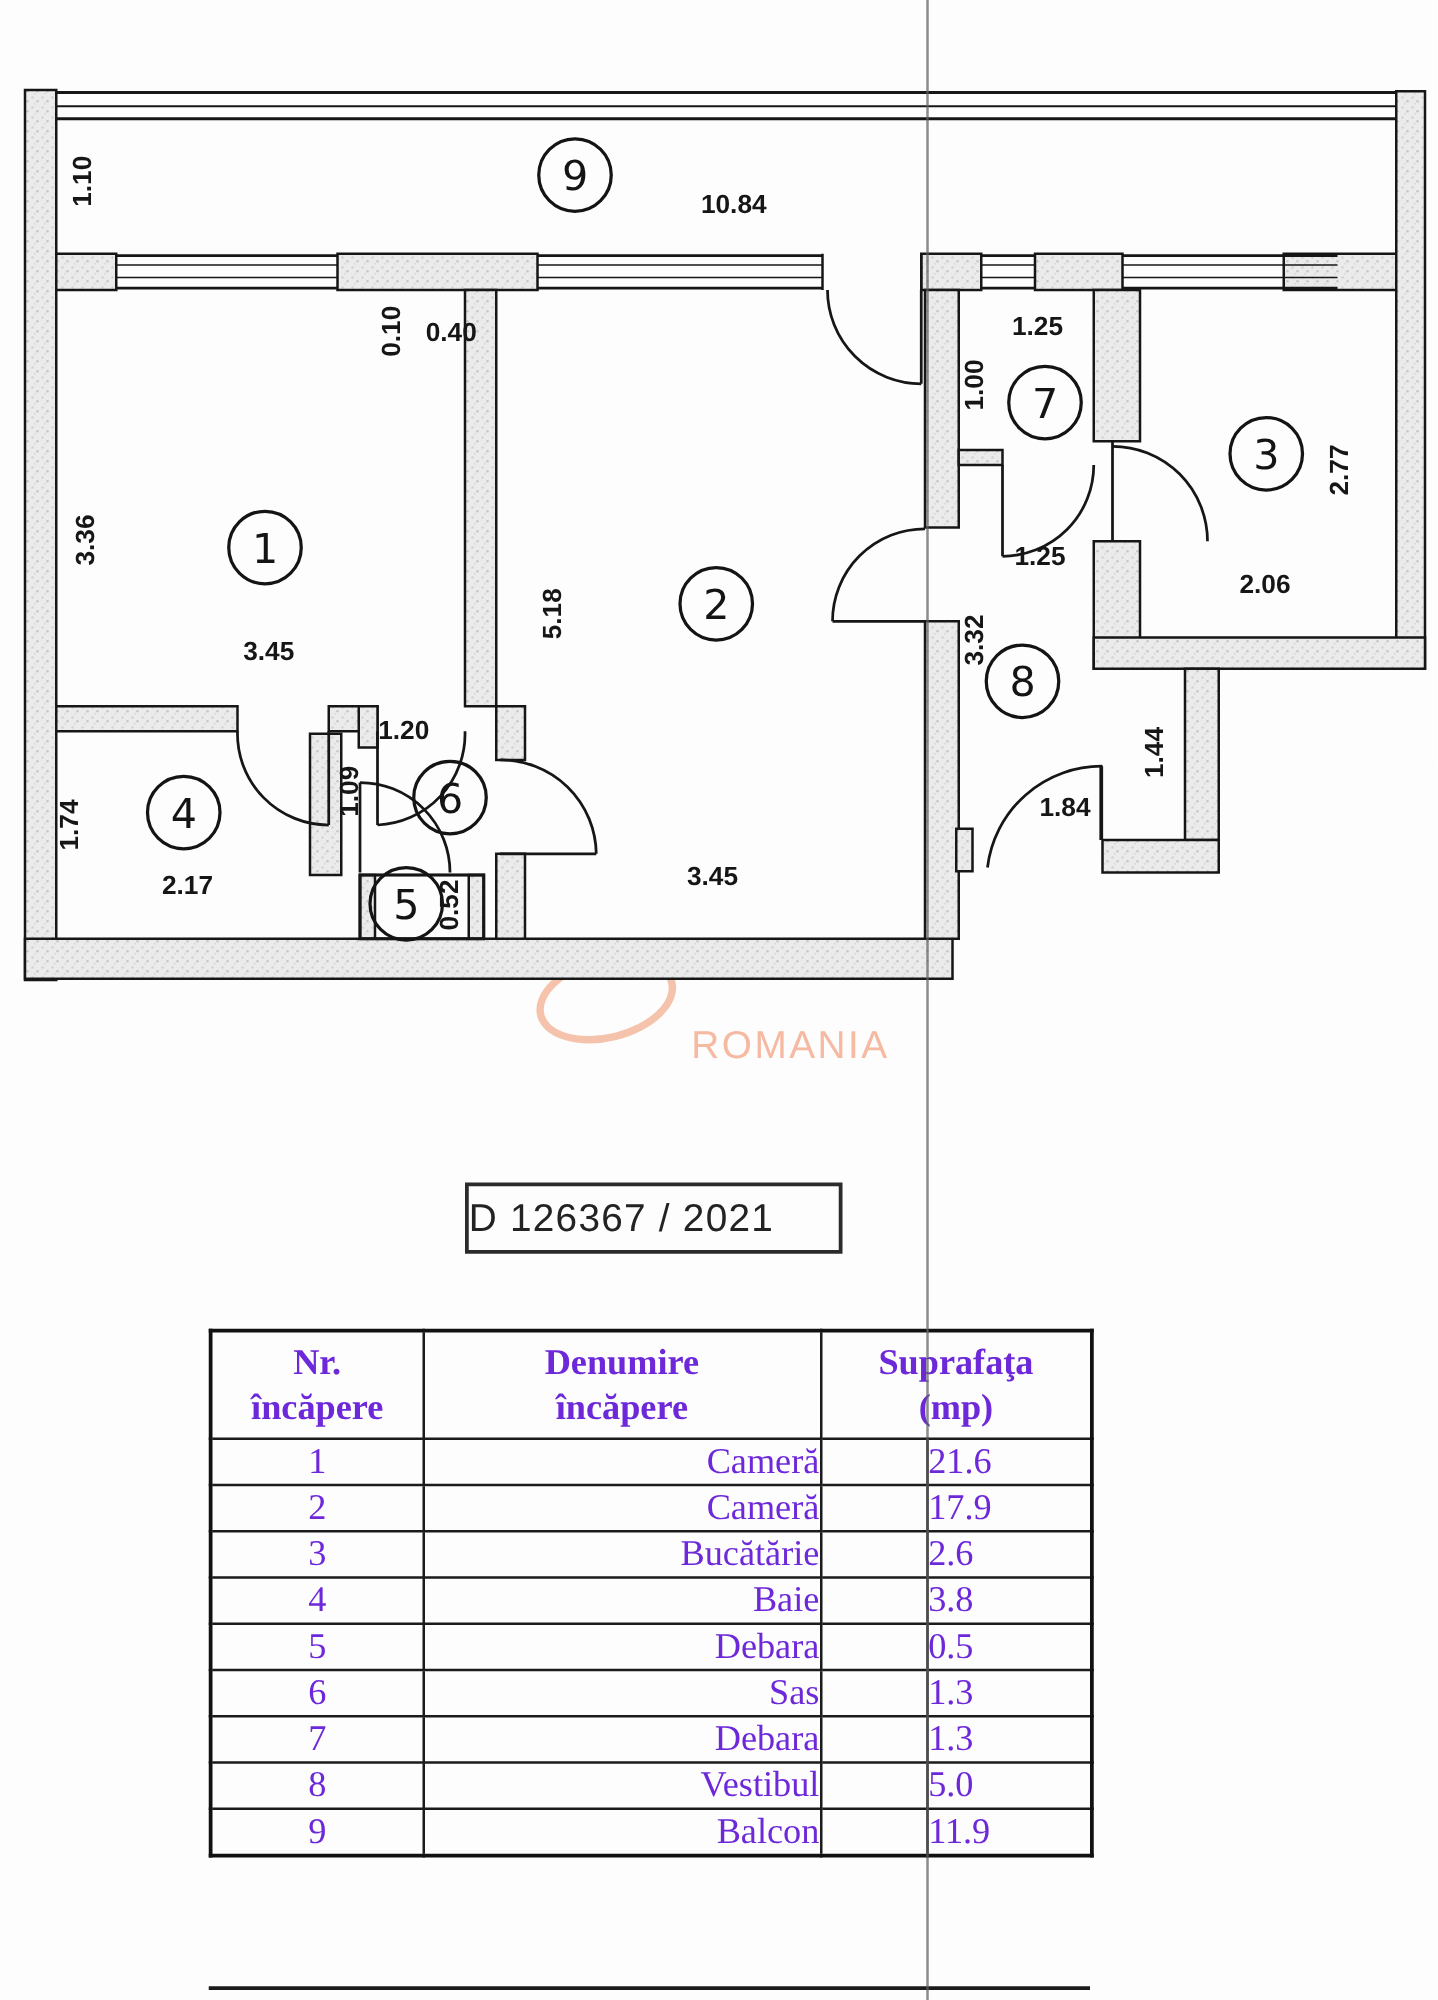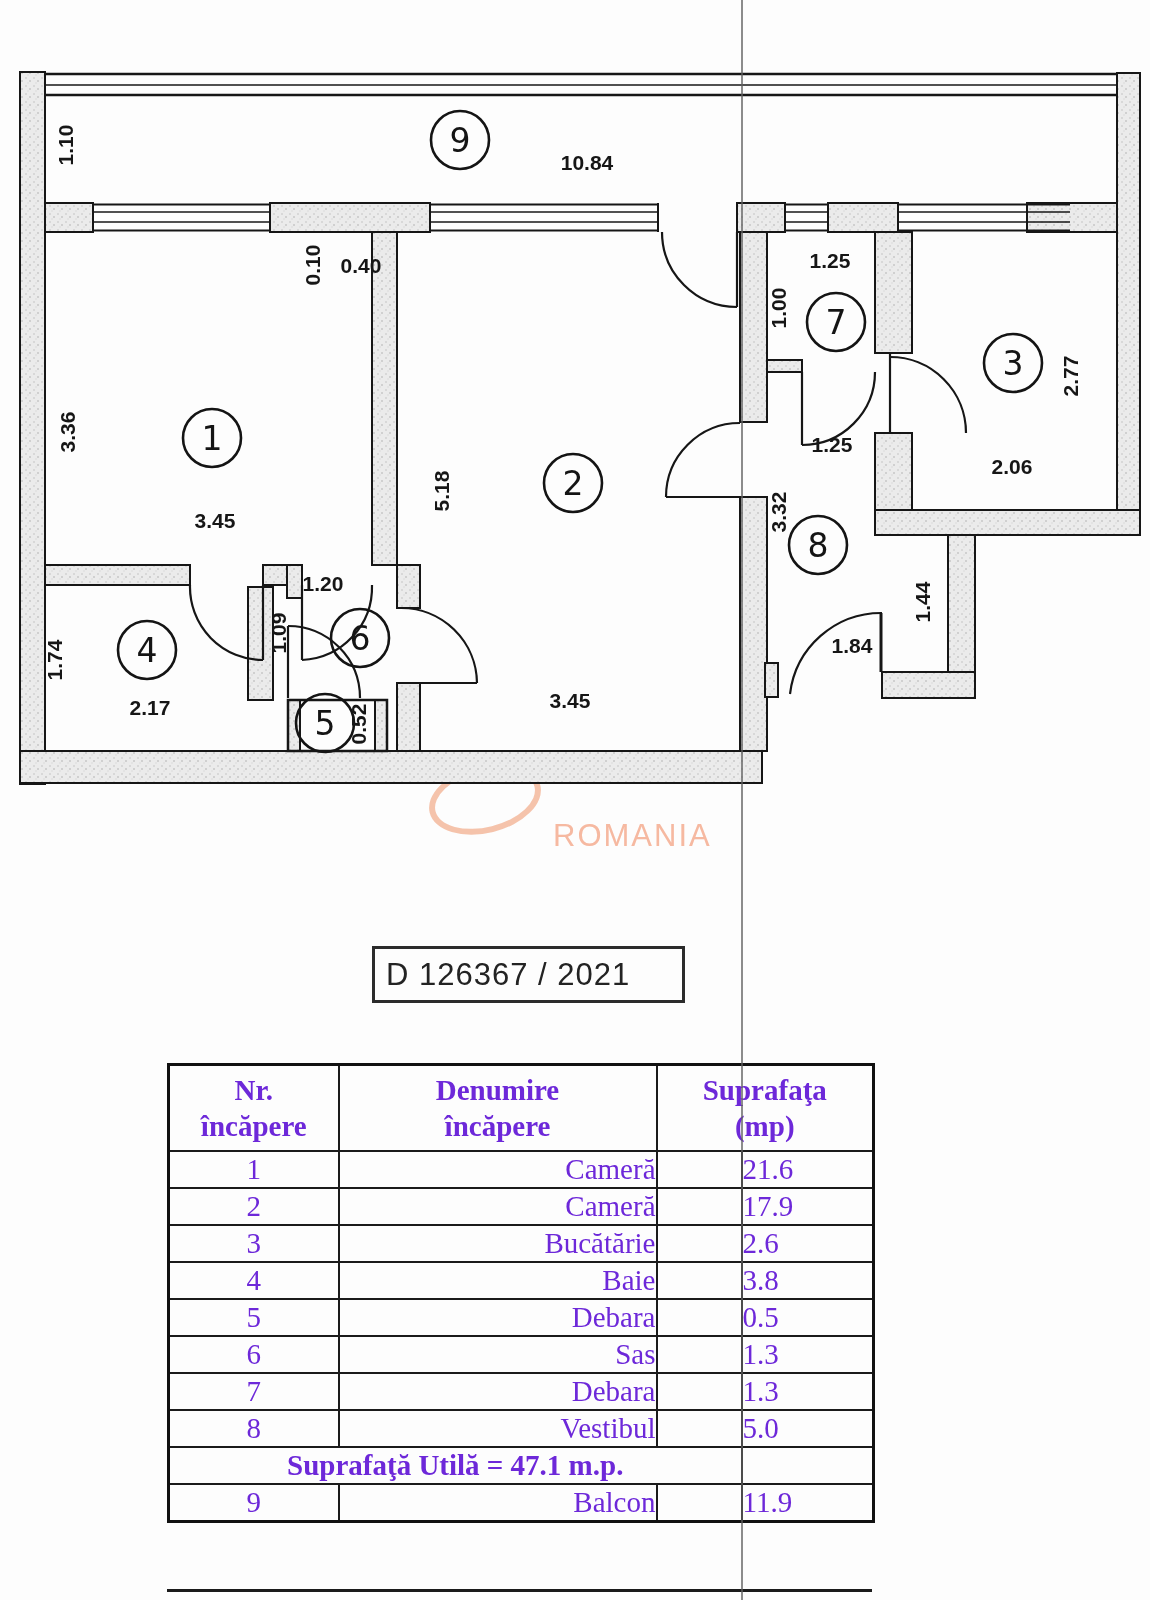--- a/index.html
+++ b/index.html
@@ -13,21 +13,21 @@
   .dimlab{font-family:"Liberation Sans",sans-serif;font-weight:bold;font-size:21px;fill:#161616;}
   .circnum{font-family:"DejaVu Sans",sans-serif;font-size:33px;fill:#141414;}
   
   #wm-ellipse{position:absolute;left:428px;top:765px;width:102px;height:56px;
               border:6px solid rgba(243,184,156,.85);border-radius:50%;
               transform:rotate(-14deg);z-index:5;}
   #wm-text{position:absolute;left:553px;top:818px;width:180px;font-size:31px;
            letter-spacing:2px;color:#f6b9a1;z-index:5;}
   
   #stamp{position:absolute;left:372px;top:946px;width:296px;height:51px;
-         border:3px solid #2b2b2b;line-height:51px;padding-left:11px;
+         border:3px solid #2b2b2b;line-height:51px;
          font-size:31px;letter-spacing:1px;color:#232323;z-index:10;}
   
   #areatable{position:absolute;left:167px;top:1063px;z-index:10;
              border-collapse:collapse;table-layout:fixed;width:705px;
              font-family:"Liberation Serif",serif;color:#6d28d9;}
   #areatable td,#areatable th{border:2px solid #1b1b1b;padding:0;overflow:hidden;
              font-size:29px;line-height:35px;white-space:nowrap;}
   #areatable{border:3px solid #111;}
   #areatable th{font-weight:bold;height:84px;line-height:36px;vertical-align:middle;}
   #areatable td{height:35px;}
@@ -248,24 +248,20 @@
           <td class="c-name">Debara</td>
           <td class="c-gap"></td>
           <td class="c-val">1.3</td>
         </tr>
         <tr>
           <td class="c-nr">8</td>
           <td class="c-name">Vestibul</td>
           <td class="c-gap"></td>
           <td class="c-val">5.0</td>
         </tr>
-        <tr class="tallrow">
-          <td class="merged" colspan="3">Suprafaţă Utilă = 47.1 m.p.</td>
-          <td class="c-val"></td>
-        </tr>
         <tr>
           <td class="c-nr">9</td>
           <td class="c-name">Balcon</td>
           <td class="c-gap"></td>
           <td class="c-val">11.9</td>
         </tr>
       </tbody>
   </table>
   <div id="tbl-stray"></div>
 

